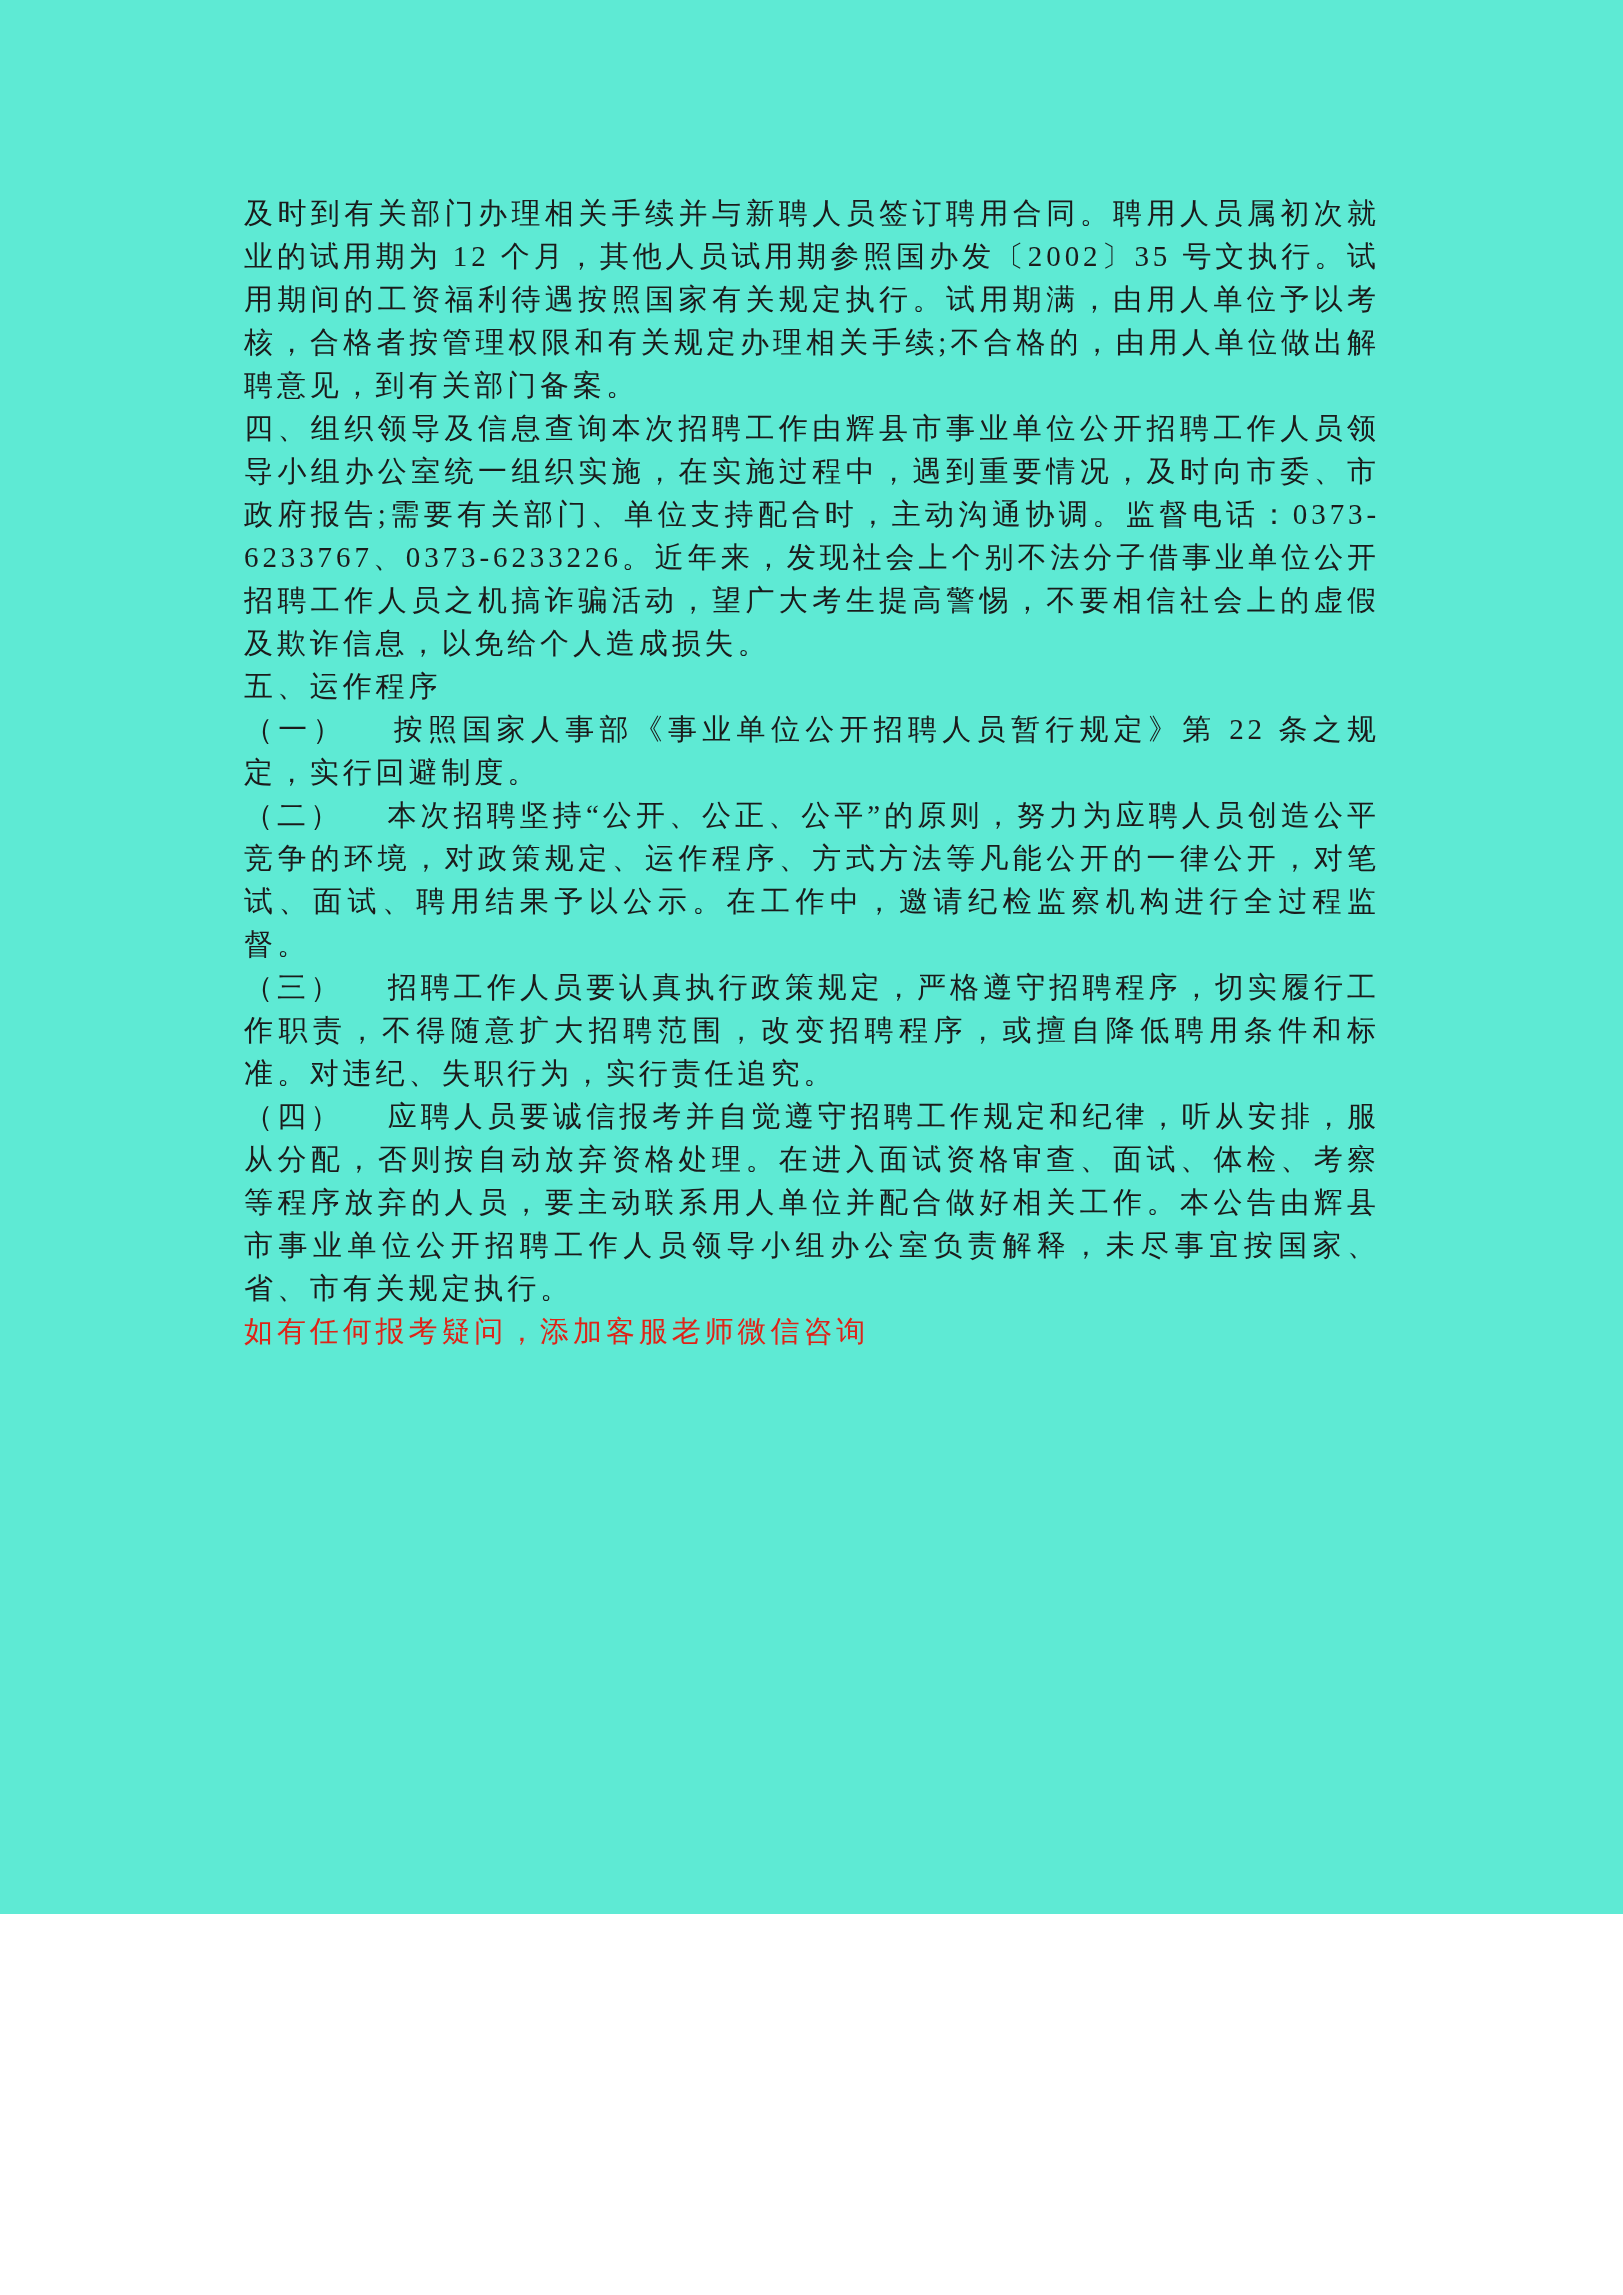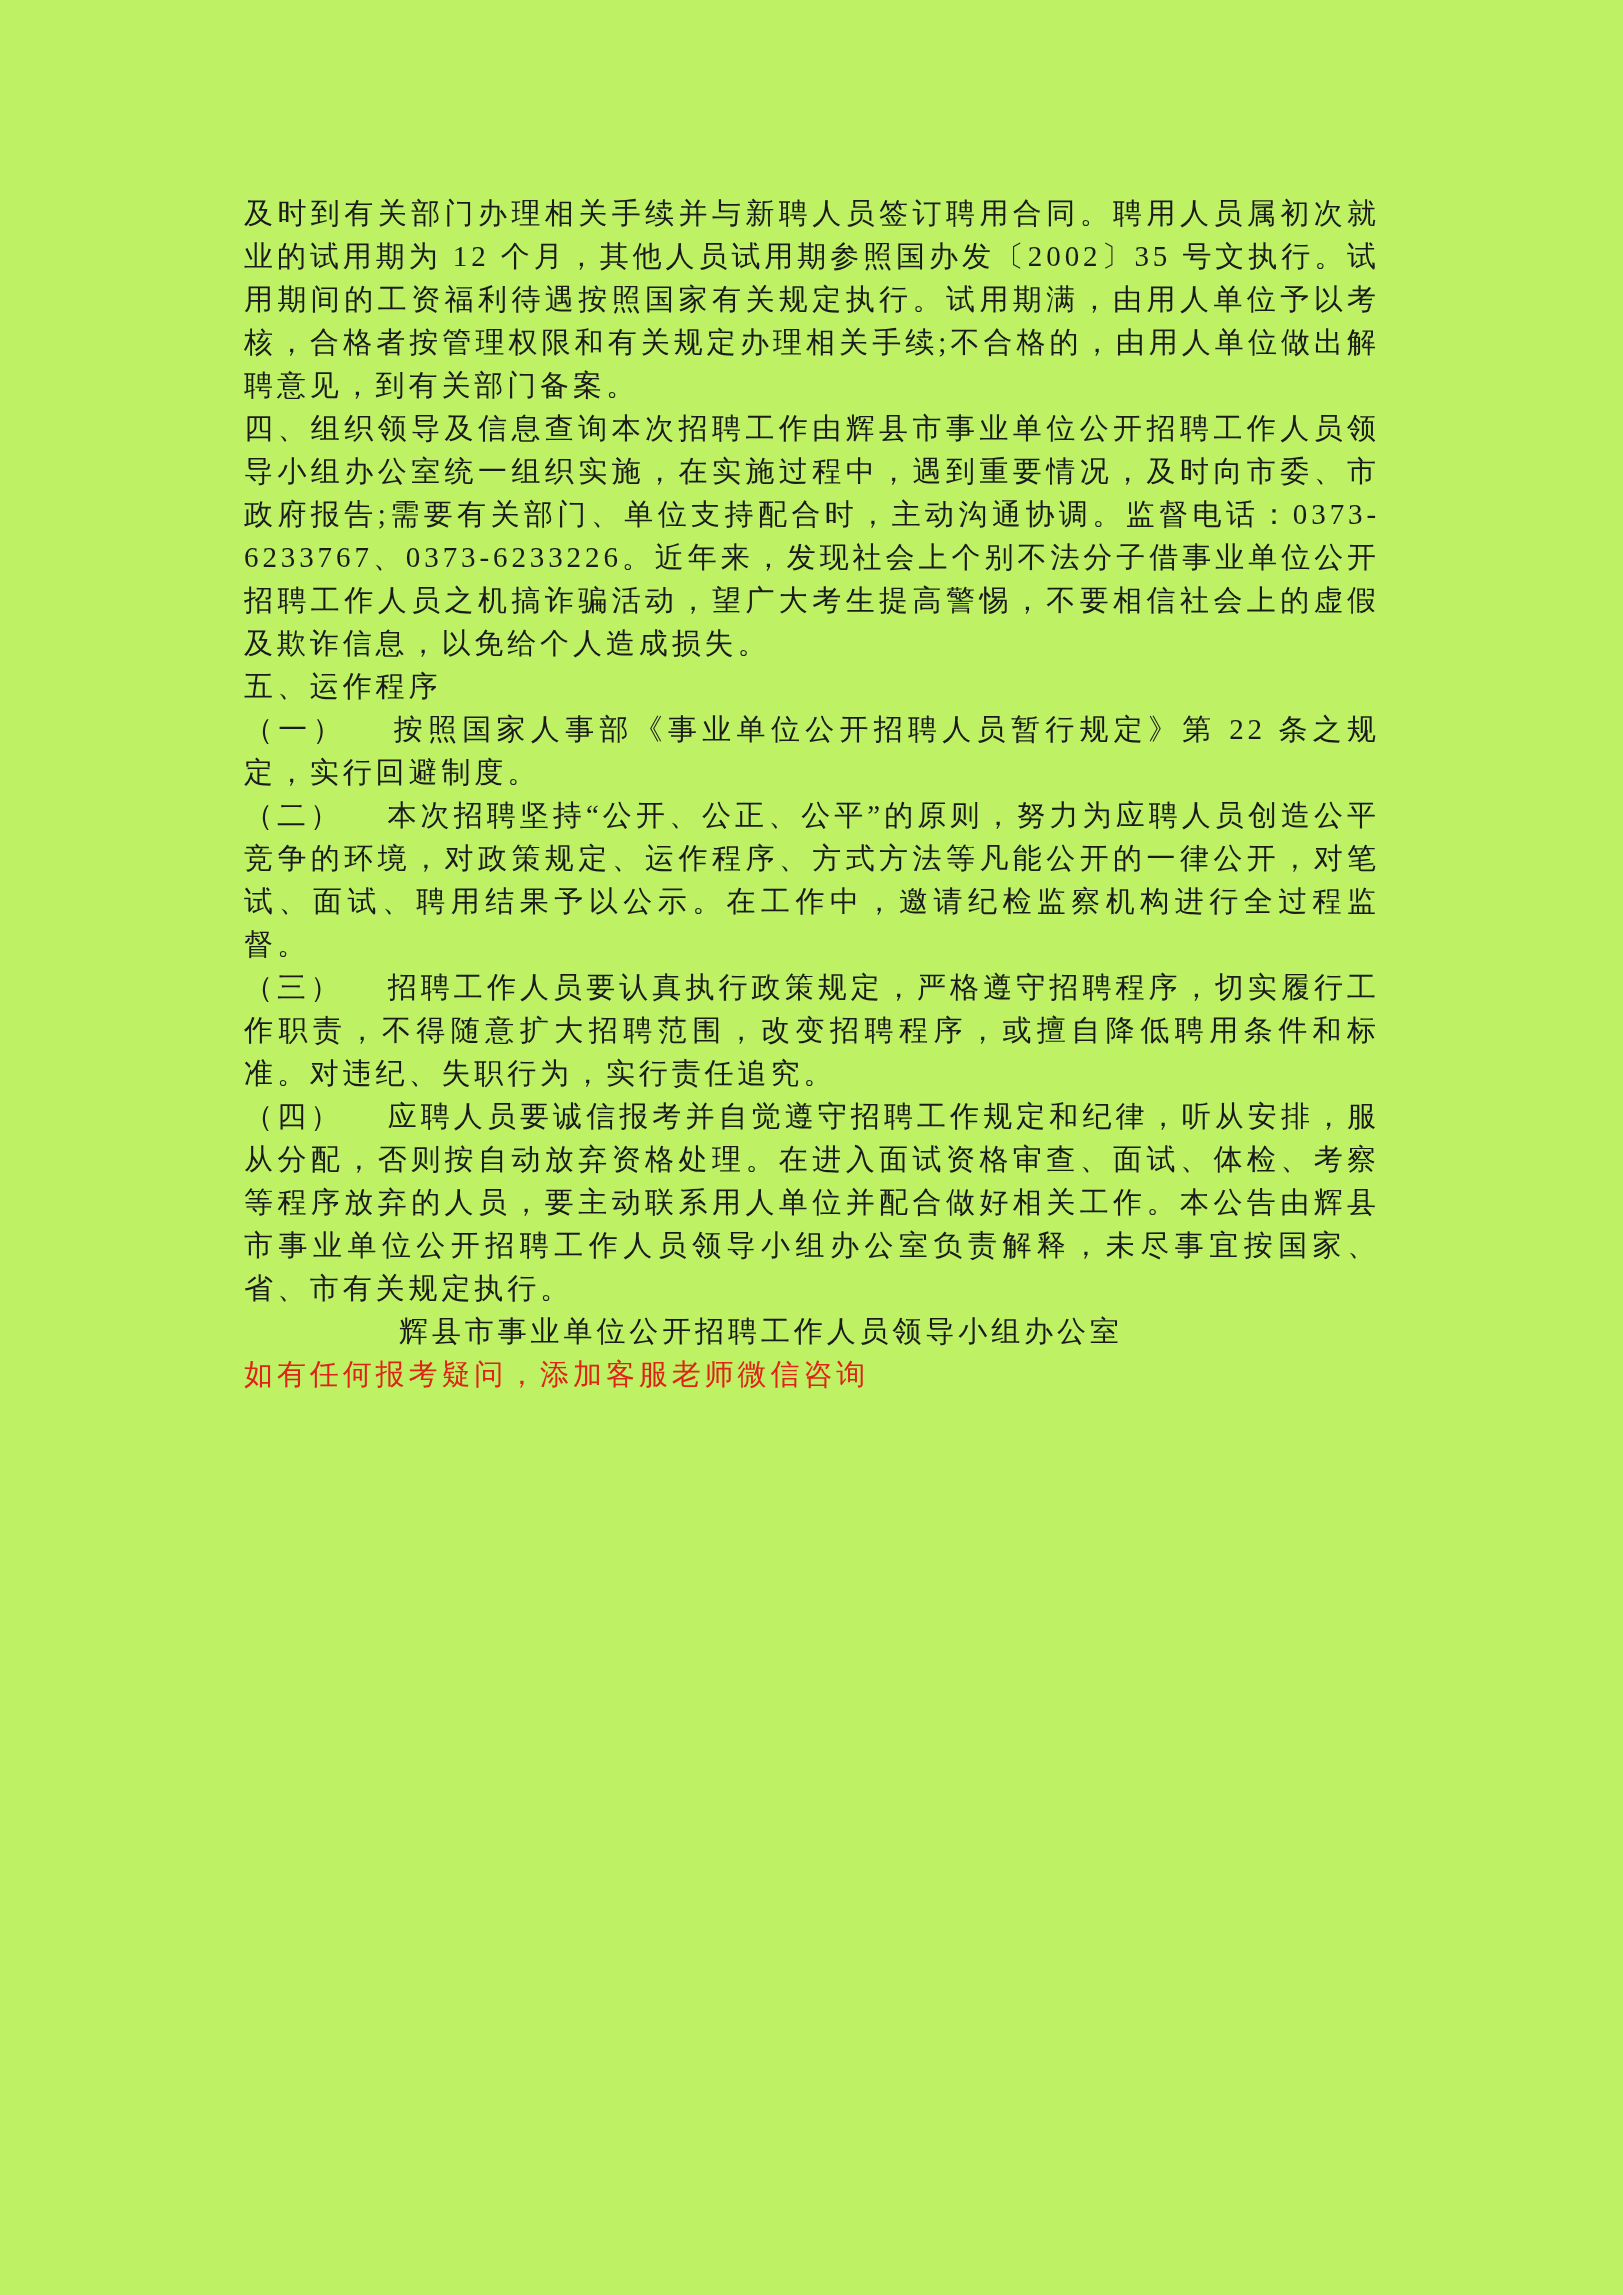--- a/index.html
+++ b/index.html
@@ -3,22 +3,22 @@
 <meta charset="utf-8">
 <style>
   html, body {
     margin: 0;
     padding: 0;
     background: #ffffff;
   }
   .page {
     position: relative;
     width: 1623px;
-    height: 2295px;
-    background: #bef264;
+    height: 1914px;
+    background: #5eead4;
     font-family: "Liberation Serif", "DejaVu Serif", serif;
     overflow: hidden;
   }
   .content {
     position: absolute;
     left: 244px;
     top: 192px;
     width: 1136px;
     color: #1b1b1b;
     font-size: 29px;
@@ -50,17 +50,16 @@
 
 <div class="page">
   <div class="content">
     <p>及时到有关部门办理相关手续并与新聘人员签订聘用合同。聘用人员属初次就业的试用期为 12 个月，其他人员试用期参照国办发〔2002〕35 号文执行。试用期间的工资福利待遇按照国家有关规定执行。试用期满，由用人单位予以考核，合格者按管理权限和有关规定办理相关手续;不合格的，由用人单位做出解聘意见，到有关部门备案。</p>
     <p>四、组织领导及信息查询本次招聘工作由辉县市事业单位公开招聘工作人员领导小组办公室统一组织实施，在实施过程中，遇到重要情况，及时向市委、市政府报告;需要有关部门、单位支持配合时，主动沟通协调。监督电话：0373-6233767、0373-6233226。近年来，发现社会上个别不法分子借事业单位公开招聘工作人员之机搞诈骗活动，望广大考生提高警惕，不要相信社会上的虚假及欺诈信息，以免给个人造成损失。</p>
     <p>五、运作程序</p>
     <p>（一）　 按照国家人事部《事业单位公开招聘人员暂行规定》第 22 条之规定，实行回避制度。</p>
     <p>（二）　 本次招聘坚持“公开、公正、公平”的原则，努力为应聘人员创造公平竞争的环境，对政策规定、运作程序、方式方法等凡能公开的一律公开，对笔试、面试、聘用结果予以公示。在工作中，邀请纪检监察机构进行全过程监督。</p>
     <p>（三）　 招聘工作人员要认真执行政策规定，严格遵守招聘程序，切实履行工作职责，不得随意扩大招聘范围，改变招聘程序，或擅自降低聘用条件和标准。对违纪、失职行为，实行责任追究。</p>
     <p>（四）　 应聘人员要诚信报考并自觉遵守招聘工作规定和纪律，听从安排，服从分配，否则按自动放弃资格处理。在进入面试资格审查、面试、体检、考察等程序放弃的人员，要主动联系用人单位并配合做好相关工作。本公告由辉县市事业单位公开招聘工作人员领导小组办公室负责解释，未尽事宜按国家、省、市有关规定执行。</p>
-    <p class="signature">辉县市事业单位公开招聘工作人员领导小组办公室</p>
     <p class="promo-line">如有任何报考疑问，添加客服老师微信咨询</p>
   </div>
 </div>
 
 
 </body></html>

